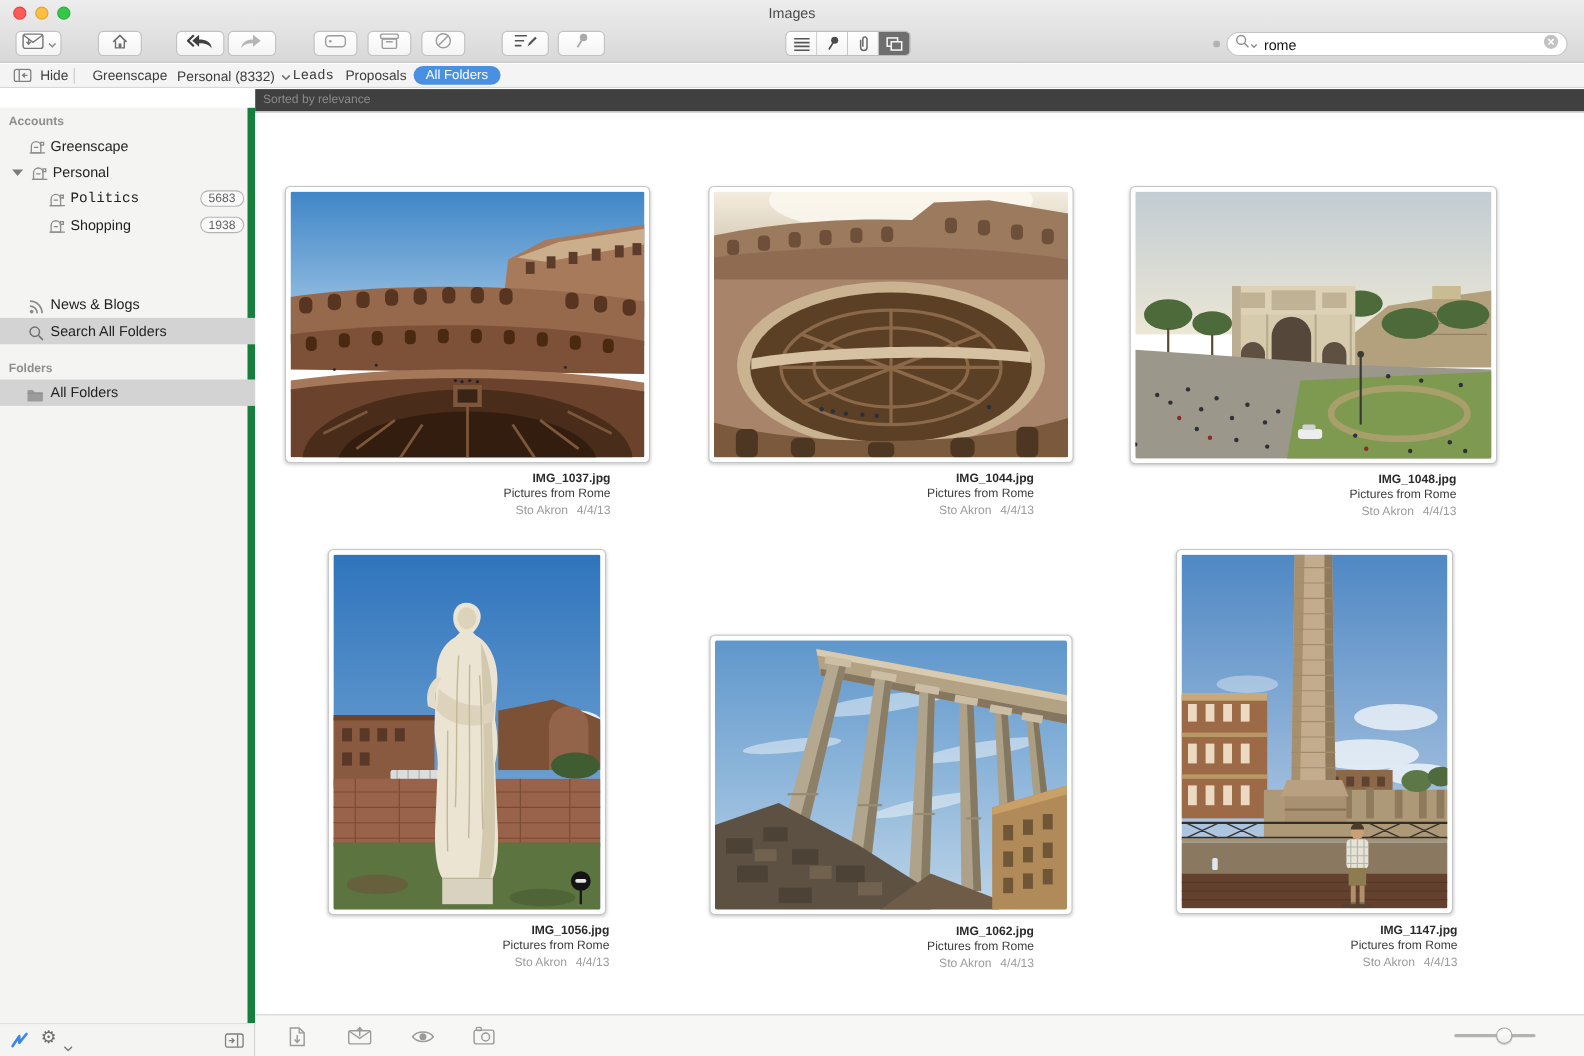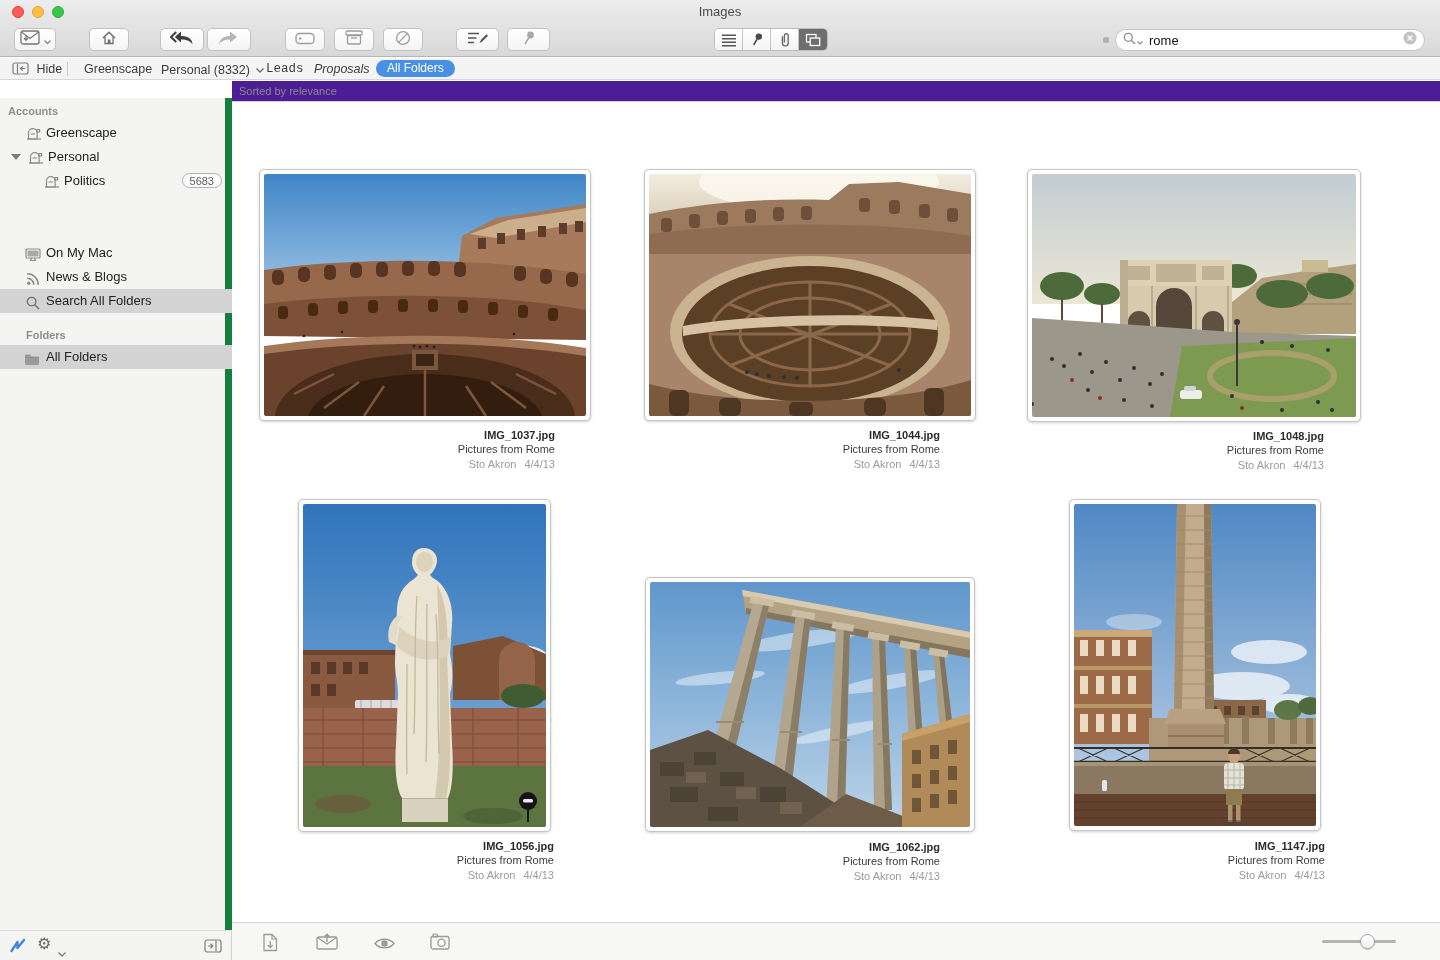--- a/index.html
+++ b/index.html
@@ -43,21 +43,21 @@
   .si-icon{position:absolute;top:4px;}
   .si-label{position:absolute;top:0;}
   .disc{position:absolute;left:11px;top:9px;width:0;height:0;border-left:5px solid transparent;
         border-right:5px solid transparent;border-top:6px solid #7c7c7c;}
   .pill{position:absolute;right:10px;top:4px;height:15px;line-height:15px;border:1px solid #b4b4b4;
         border-radius:9px;padding:0 7px;font-size:11px;color:#636363;background:rgba(255,255,255,.55);}
   .sidebottom{position:absolute;left:0;top:930px;width:232px;height:30px;background:#f4f4f3;
               border-top:1px solid #dedede;border-right:1px solid #d1d1d1;}
 
   
-  .sortbar{position:absolute;left:232px;top:81px;width:1208px;height:21px;background:#4c1d95;
+  .sortbar{position:absolute;left:232px;top:81px;width:1208px;height:21px;background:#404040;
            border-bottom:1px solid #d2d2d2;font-size:11px;color:#8b8b8b;line-height:21px;padding-left:7px;}
   .content{position:absolute;left:232px;top:103px;width:1208px;height:819px;background:#fff;}
   .card{position:absolute;background:#fff;border:1px solid #c5c5c5;border-radius:5px;padding:4px;
         box-shadow:0 1px 3px rgba(0,0,0,.18);}
   .photo{border-radius:2px;overflow:hidden;}
   .photo svg{display:block;}
   .caption{position:absolute;width:260px;text-align:right;font-size:11px;}
   .fn{font-weight:bold;color:#2b2b2b;line-height:14px;}
   .subj{color:#3c3c3c;line-height:15px;}
   .meta{color:#9b9b9b;line-height:15px;}
@@ -199,21 +199,21 @@
     </span>
     <span class="tab-divider"></span>
     <span class="abs" style="left:84px;">Greenscape</span>
     <span class="abs" style="left:161px;">
       <span>Personal (8332)</span>
       <span style="display:inline-block;margin-left:3px;vertical-align:1px;"><svg width="8" height="5" viewBox="0 0 8 5">
             <path d="M0.5 0.5 L4 4 L7.5 0.5" fill="none" stroke="#6f6f6f" stroke-width="1.4"></path>
           </svg></span>
     </span>
     <span class="abs" style="left:266px;font-family:Liberation Mono, monospace;">Leads</span>
-    <span class="abs" style="left:314px;font-style:italic;">Proposals</span>
+    <span class="abs" style="left:314px;">Proposals</span>
     <span class="pill-tab" style="background:#4a90e2;">All Folders</span>
   </div>
 
   <div class="sidebar">
     <div class="side-header" style="top:5px;">Accounts</div>
 
     <div class="side-item" style="top:23px;">
       <span class="si-icon" style="left:26px;"><svg width="16" height="15" viewBox="0 0 16 15">
             <path d="M2.5 13 V7 a4.3 4.3 0 0 1 8.6 0 V13 Z" fill="none" stroke="#8c8c8c" stroke-width="1.2"></path>
             <path d="M11 7 V3.5 H13.6 V6 H11" fill="none" stroke="#8c8c8c" stroke-width="1.2"></path>
@@ -234,53 +234,55 @@
       <span class="si-label" style="left:48px;">Personal</span>
     </div>
 
     <div class="side-item" style="top:71px;">
       <span class="si-icon" style="left:44px;"><svg width="16" height="15" viewBox="0 0 16 15">
             <path d="M2.5 13 V7 a4.3 4.3 0 0 1 8.6 0 V13 Z" fill="none" stroke="#8c8c8c" stroke-width="1.2"></path>
             <path d="M11 7 V3.5 H13.6 V6 H11" fill="none" stroke="#8c8c8c" stroke-width="1.2"></path>
             <path d="M4.8 8 H8.8" stroke="#8c8c8c" stroke-width="1.2"></path>
             <path d="M1 13 H15" stroke="#8c8c8c" stroke-width="1.2"></path>
           </svg></span>
-      <span class="si-label" style="left:64px;">Politics</span>
+      <span class="si-label" style="left:64px;font-family:Liberation Mono, monospace;">Politics</span>
       <span class="pill">5683</span>
     </div>
 
-
-
-    <div class="side-item" style="top:143px;">
-      <span class="si-icon" style="left:25px;top:5px;"><svg width="16" height="14" viewBox="0 0 16 14">
-            <rect x="1" y="1" width="14" height="9" rx="1" fill="none" stroke="#8c8c8c" stroke-width="1.2"></rect>
-            <rect x="2.5" y="2.5" width="11" height="6" fill="#a9a9a9"></rect>
-            <path d="M6.5 10 L5.5 12.5 H10.5 L9.5 10" fill="none" stroke="#8c8c8c" stroke-width="1.2"></path>
-          </svg></span>
-      <span class="si-label" style="left:46px;">On My Mac</span>
-    </div>
+    <div class="side-item" style="top:95px;">
+      <span class="si-icon" style="left:44px;"><svg width="16" height="15" viewBox="0 0 16 15">
+            <path d="M2.5 13 V7 a4.3 4.3 0 0 1 8.6 0 V13 Z" fill="none" stroke="#8c8c8c" stroke-width="1.2"></path>
+            <path d="M11 7 V3.5 H13.6 V6 H11" fill="none" stroke="#8c8c8c" stroke-width="1.2"></path>
+            <path d="M4.8 8 H8.8" stroke="#8c8c8c" stroke-width="1.2"></path>
+            <path d="M1 13 H15" stroke="#8c8c8c" stroke-width="1.2"></path>
+          </svg></span>
+      <span class="si-label" style="left:64px;">Shopping</span>
+      <span class="pill">1938</span>
+    </div>
+
+
 
     <div class="side-item sel" style="top:191px;">
       <span class="si-icon" style="left:26px;top:5px;"><svg width="14" height="14" viewBox="0 0 14 14">
             <circle cx="5.6" cy="5.6" r="4.3" fill="none" stroke="#6f6f6f" stroke-width="1.3"></circle>
             <path d="M8.8 8.8 L13 13" stroke="#6f6f6f" stroke-width="1.4"></path>
           </svg></span>
       <span class="si-label" style="left:46px;">Search All Folders</span>
     </div>
 
     <div class="side-item" style="top:167px;">
       <span class="si-icon" style="left:26px;top:5px;"><svg width="14" height="14" viewBox="0 0 14 14">
             <circle cx="2.8" cy="11.2" r="1.7" fill="#8c8c8c"></circle>
             <path d="M1.2 6.2 A6.5 6.5 0 0 1 7.8 12.8" fill="none" stroke="#8c8c8c" stroke-width="1.6"></path>
             <path d="M1.2 1.8 A10.8 10.8 0 0 1 12.2 12.8" fill="none" stroke="#8c8c8c" stroke-width="1.6"></path>
           </svg></span>
       <span class="si-label" style="left:46px;">News &amp; Blogs</span>
     </div>
 
-    <div class="side-header" style="top:229px;margin-left:18px;">Folders</div>
+    <div class="side-header" style="top:229px;">Folders</div>
 
     <div class="side-item sel" style="top:247px;">
       <span class="si-icon" style="left:24px;top:5px;"><svg width="16" height="13" viewBox="0 0 16 13">
             <path d="M1 2.5 a1 1 0 0 1 1-1 h4 l1.5 2 H14 a1 1 0 0 1 1 1 V11 a1 1 0 0 1 -1 1 H2 a1 1 0 0 1 -1-1 Z" fill="#9b9b9b"></path>
             <path d="M1 4.5 H15" stroke="#8a8a8a" stroke-width="0.8"></path>
           </svg></span>
       <span class="si-label" style="left:46px;">All Folders</span>
     </div>
   </div>
 

